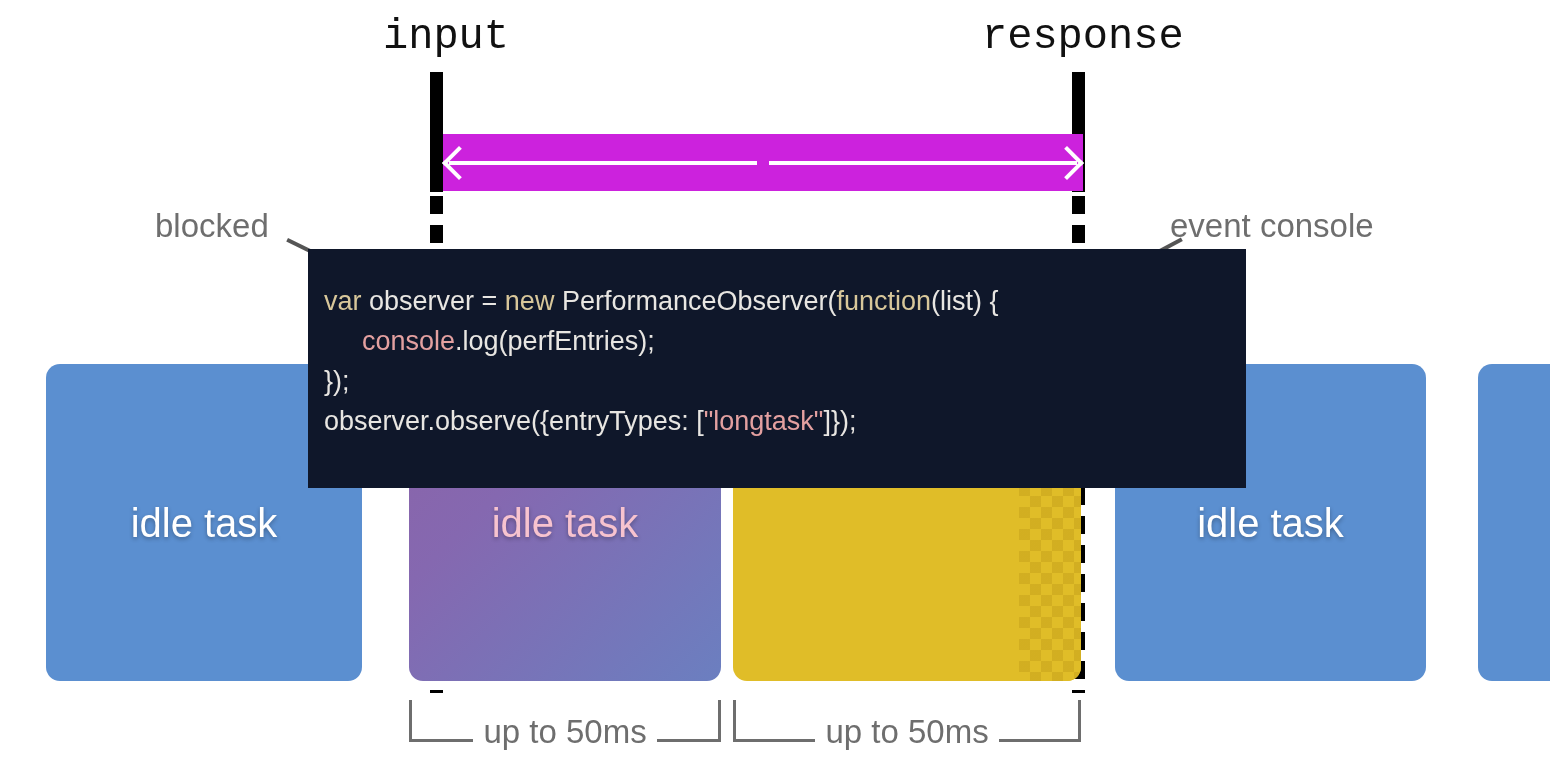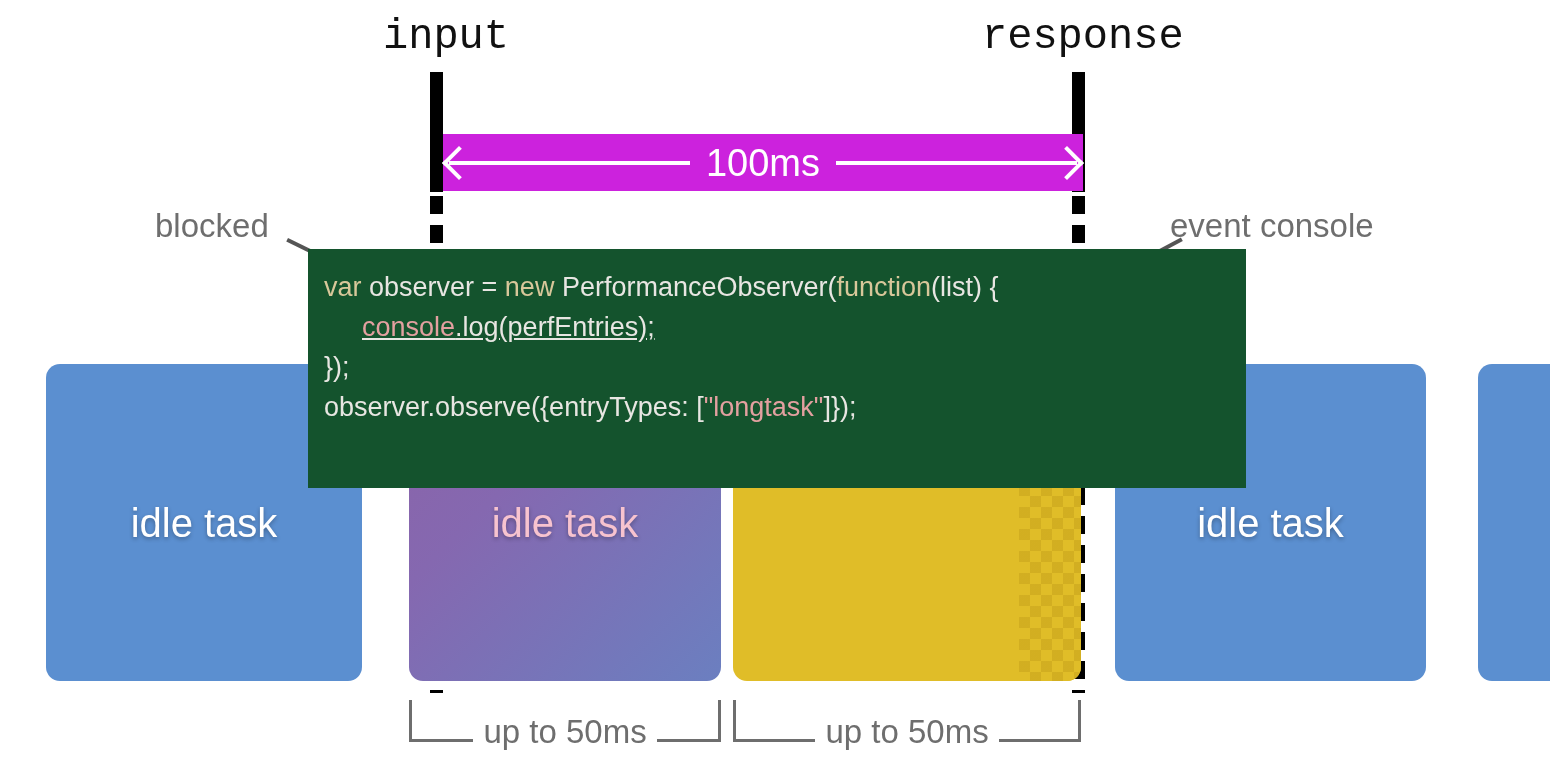--- a/index.html
+++ b/index.html
@@ -177,22 +177,22 @@
     transform: rotate(180deg);
   }
 
   
   #code-panel {
     position: absolute;
     left: 308px;
     top: 249px;
     width: 938px;
     height: 239px;
-    background: #14532d;
-    padding: 18px 0 0 16px;
+    background: #0f172a;
+    padding: 32px 0 0 16px;
     box-sizing: border-box;
   }
   .code-line {
     color: #e8e6e2;
     font-size: 27px;
     line-height: 40px;
     white-space: pre;
     font-family: "Liberation Sans", sans-serif;
   }
   .kw  { color: #d8c79a; }
@@ -241,21 +241,20 @@
 
   <div class="marker-solid" id="marker-input-solid"></div>
   <div class="marker-solid" id="marker-response-solid"></div>
   <div class="marker-dashed" id="marker-input-dash-upper"></div>
   <div class="marker-dashed" id="marker-response-dash-upper"></div>
   <div class="marker-dashed" id="marker-input-dash-lower"></div>
   <div class="marker-dashed" id="marker-response-dash-lower"></div>
 
   <div id="latency-bar">
     <div class="arrow-line left"></div>
-    <div id="latency-value">100ms</div>
     <div class="arrow-line right"></div>
   </div>
 
   <div class="callout-label" id="label-blocked">blocked</div>
   <div class="leader" id="leader-blocked"></div>
 
   <div class="callout-label" id="label-event-handler">event console</div>
   <div class="leader" id="leader-event-handler"></div>
 
   <div class="task" id="task-idle-left">
@@ -275,21 +274,21 @@
 
   <div class="task" id="task-idle-right">
     <div class="task-label">idle task</div>
   </div>
 
   <div class="task" id="task-idle-far"></div>
 
   <div id="code-panel">
     <div id="code-lines">
         <div class="code-line" style="padding-left: 0px;"><span class="kw">var </span><span>observer = </span><span class="kw">new </span><span>PerformanceObserver(</span><span class="kw">function</span><span>(list) {</span></div>
-        <div class="code-line" style="padding-left: 38px; text-decoration: underline;"><span class="str">console</span><span>.log(perfEntries);</span></div>
+        <div class="code-line" style="padding-left: 38px;"><span class="str">console</span><span>.log(perfEntries);</span></div>
         <div class="code-line" style="padding-left: 0px;"><span>});</span></div>
         <div class="code-line" style="padding-left: 0px;"><span>observer.observe({entryTypes: [</span><span class="str">"longtask"</span><span>]});</span></div>
       </div>
   </div>
 
   <div class="bracket" id="bracket-left">
     <div class="stem"></div>
     <div class="rail"></div>
     <div class="bracket-label">up to 50ms</div>
     <div class="rail"></div>

